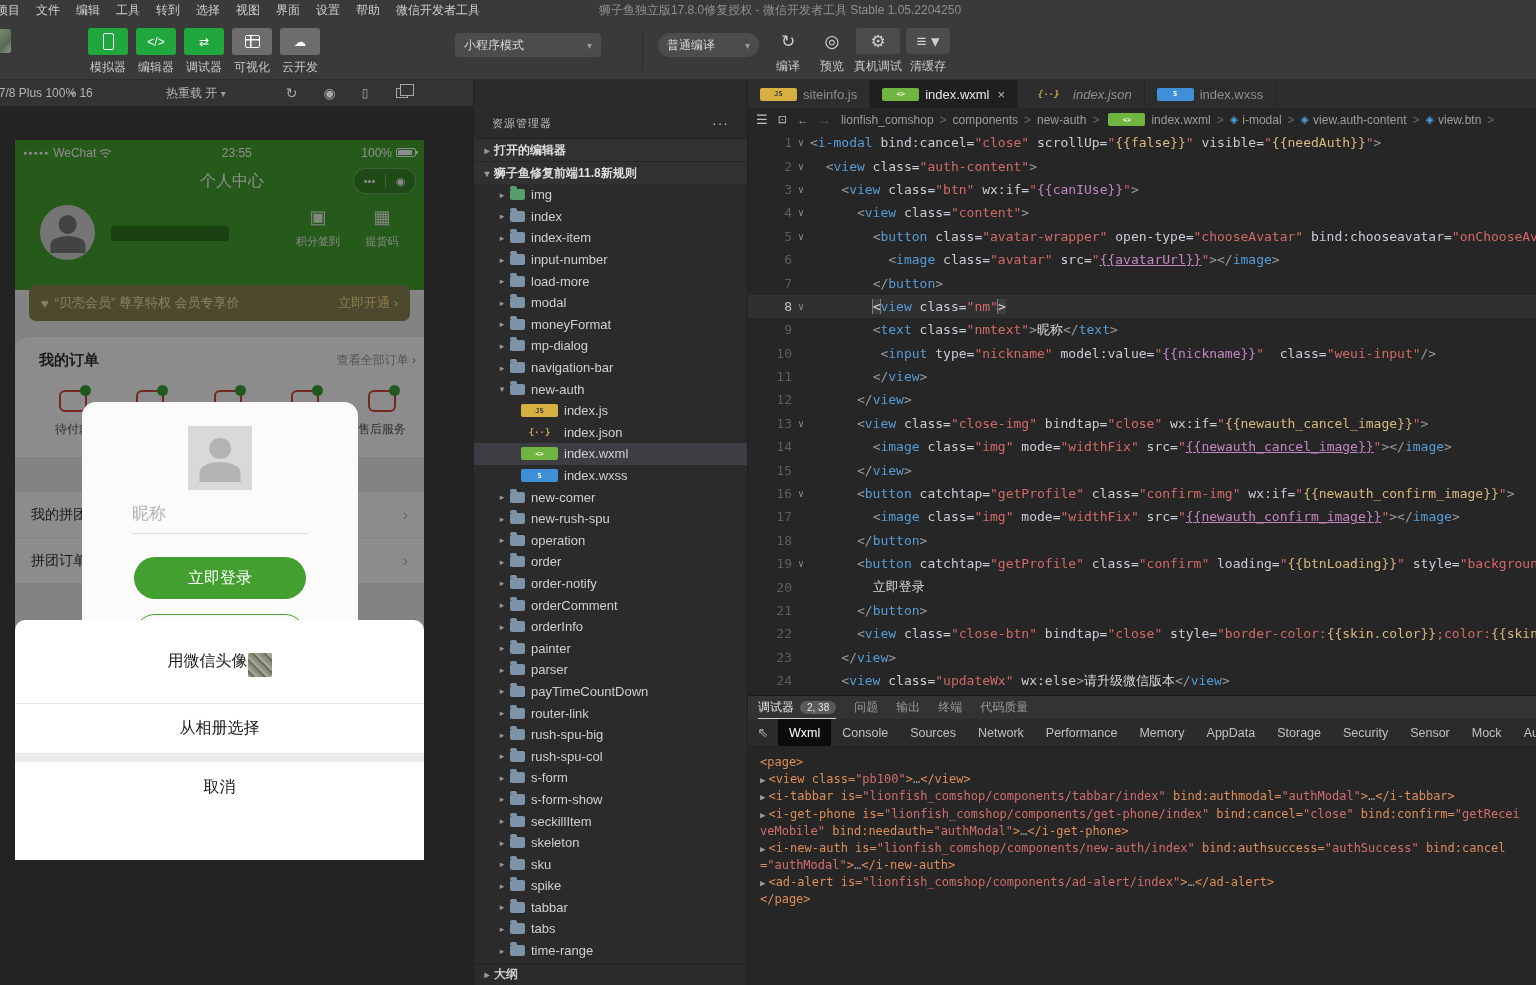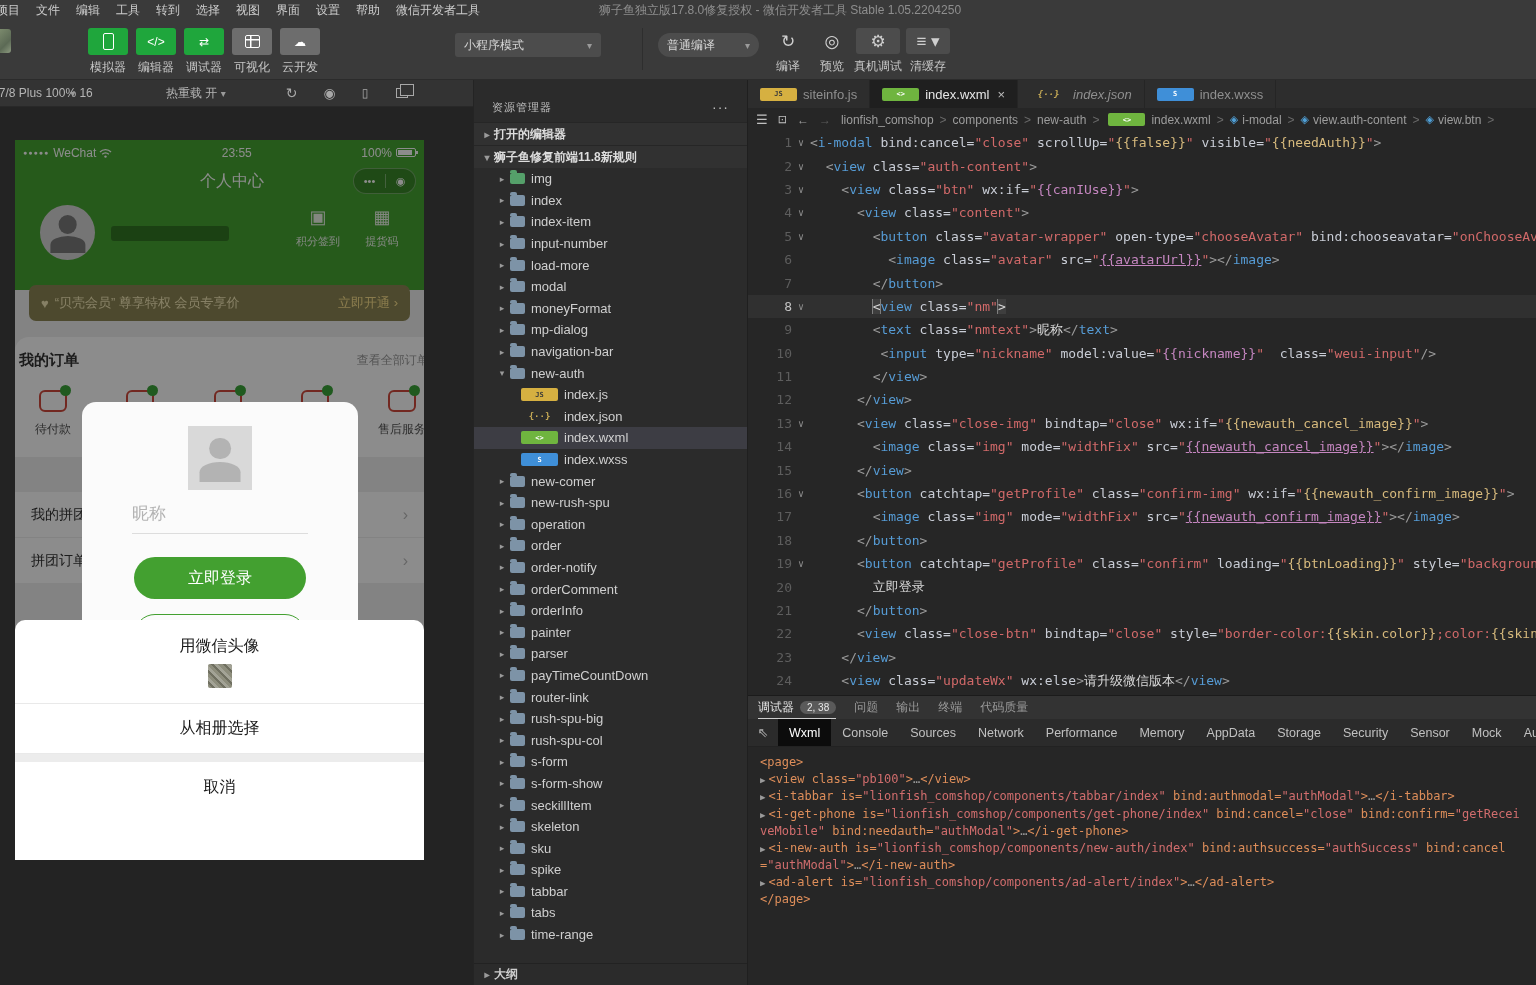--- a/index.html
+++ b/index.html
@@ -75,21 +75,21 @@
     background:#d6d6d6; color:#7a7a7a; }
   #p-nameblob { position:absolute; left:96px; top:86px; width:118px; height:15px; border-radius:3px;
     background:rgba(0,0,0,0.28); }
   .head-act { position:absolute; top:66px; width:56px; text-align:center; color:#eef6ea; }
   .head-act .hic { font-size:18px; line-height:22px; }
   .head-act .hlb { font-size:11px; margin-top:6px; white-space:nowrap; }
   #p-banner { position:absolute; left:14px; top:145px; width:381px; height:36px; border-radius:7px;
     background:#8c8654; display:flex; align-items:center; padding:0 12px; font-size:13px; color:#f5e9b8; }
   #p-banner .open { margin-left:auto; color:#fae08c; }
   #orders-card { position:absolute; left:0; top:197px; width:425px; height:120px; background:#fff;
-    border-radius:14px 14px 0 0; padding:14px 4px 0; }
+    border-radius:14px 14px 0 0; padding:14px 24px 0; }
   #orders-head { display:flex; align-items:center; }
   #orders-title { font-size:15px; color:#333; font-weight:bold; }
   #orders-all { margin-left:auto; font-size:12px; color:#999; }
   #orders-row { display:flex; justify-content:space-between; margin-top:20px; padding:0 6px; }
   .ost { width:56px; text-align:center; }
   .ost .oic { position:relative; width:28px; height:22px; margin:0 auto; border:2px solid #cf4a3c;
     border-radius:6px; }
   .ost .oic::after { content:""; position:absolute; right:-6px; top:-7px; width:11px; height:11px;
     border-radius:50%; background:#3ba53a; }
   .ost .olb { font-size:12px; color:#555; margin-top:9px; white-space:nowrap; }
@@ -108,32 +108,32 @@
     border-bottom:1px solid #ddd; padding-bottom:8px; }
   #am-login { position:absolute; left:52px; top:155px; width:172px; height:42px; border-radius:21px;
     background:#43a030; color:#fff; font-size:16px; display:flex; align-items:center; justify-content:center; }
   #am-ghost { position:absolute; left:52px; top:212px; width:172px; height:42px; border-radius:21px;
     border:1px solid #43a030; }
 
   
   #sheet { position:absolute; left:0; bottom:0; width:409px; height:240px; background:#fff;
     border-radius:10px 10px 0 0; display:flex; flex-direction:column; }
   .sh-item { text-align:center; font-size:16px; color:#1a1a1a; border-bottom:1px solid #e9e9e9;
-    display:flex; flex-direction:column; align-items:center; justify-content:center; }
+    display:flex; flex-direction:row; align-items:center; justify-content:center; }
   .sh-item.first { height:84px; }
   .sh-item.plain { height:50px; }
   #sh-thumb { width:24px; height:24px; margin-top:7px; border-radius:2px;
     background:repeating-linear-gradient(45deg,#8d8d7c 0 3px,#6f6f60 3px 5px,#a3a396 5px 8px); }
   #sh-gap { height:8px; background:#ececec; }
   .sh-cancel { height:46px; border-bottom:none; }
 
   
   #explorer { position:absolute; left:473px; top:80px; width:275px; height:905px; background:#2b2b2b;
     border-left:1px solid #242424; border-right:1px solid #1f1f1f; overflow:hidden; }
-  #exp-head { height:30px; margin-top:12px; display:flex; align-items:center; padding:0 18px;
+  #exp-head { height:30px; margin-top:28px; display:flex; align-items:center; padding:0 18px;
     color:#bdbdbd; font-size:11px; letter-spacing:1px; }
   #exp-dots { margin-left:auto; color:#bdbdbd; font-size:14px; letter-spacing:1px; cursor:pointer; }
   .exp-sec { height:23px; display:flex; align-items:center; font-size:12px; font-weight:bold;
     color:#dedede; padding-left:6px; background:#313131; border-top:1px solid #262626; cursor:pointer; }
   .exp-sec .arr { width:14px; color:#9a9a9a; font-size:10px; text-align:center; }
   .trow { height:21.6px; display:flex; align-items:center; font-size:13px; color:#cfcfcf;
     cursor:pointer; white-space:nowrap; }
   .trow.sel { background:#3d3d44; }
   .trow .arr { width:12px; font-size:9px; color:#9a9a9a; text-align:center; }
   .fold-ic { width:15px; height:11px; border-radius:2px; background:#7d93a7; position:relative;

